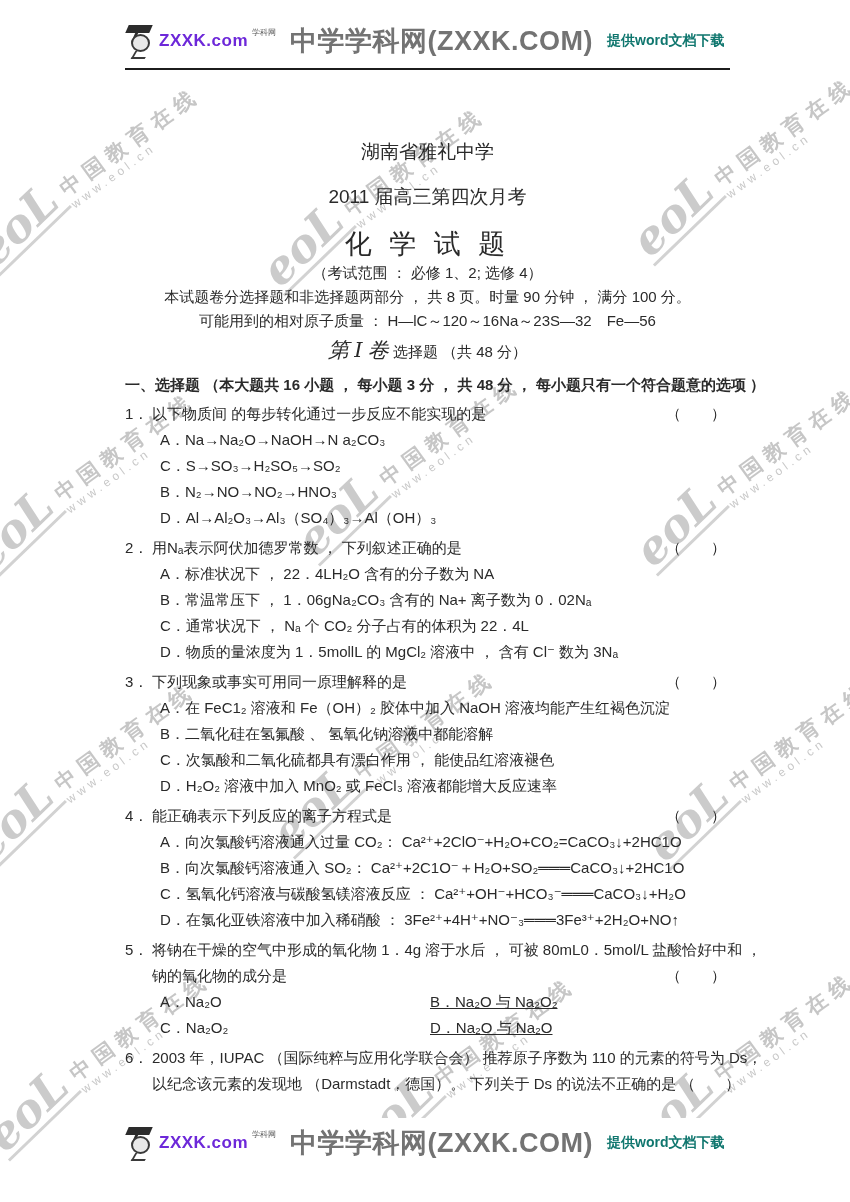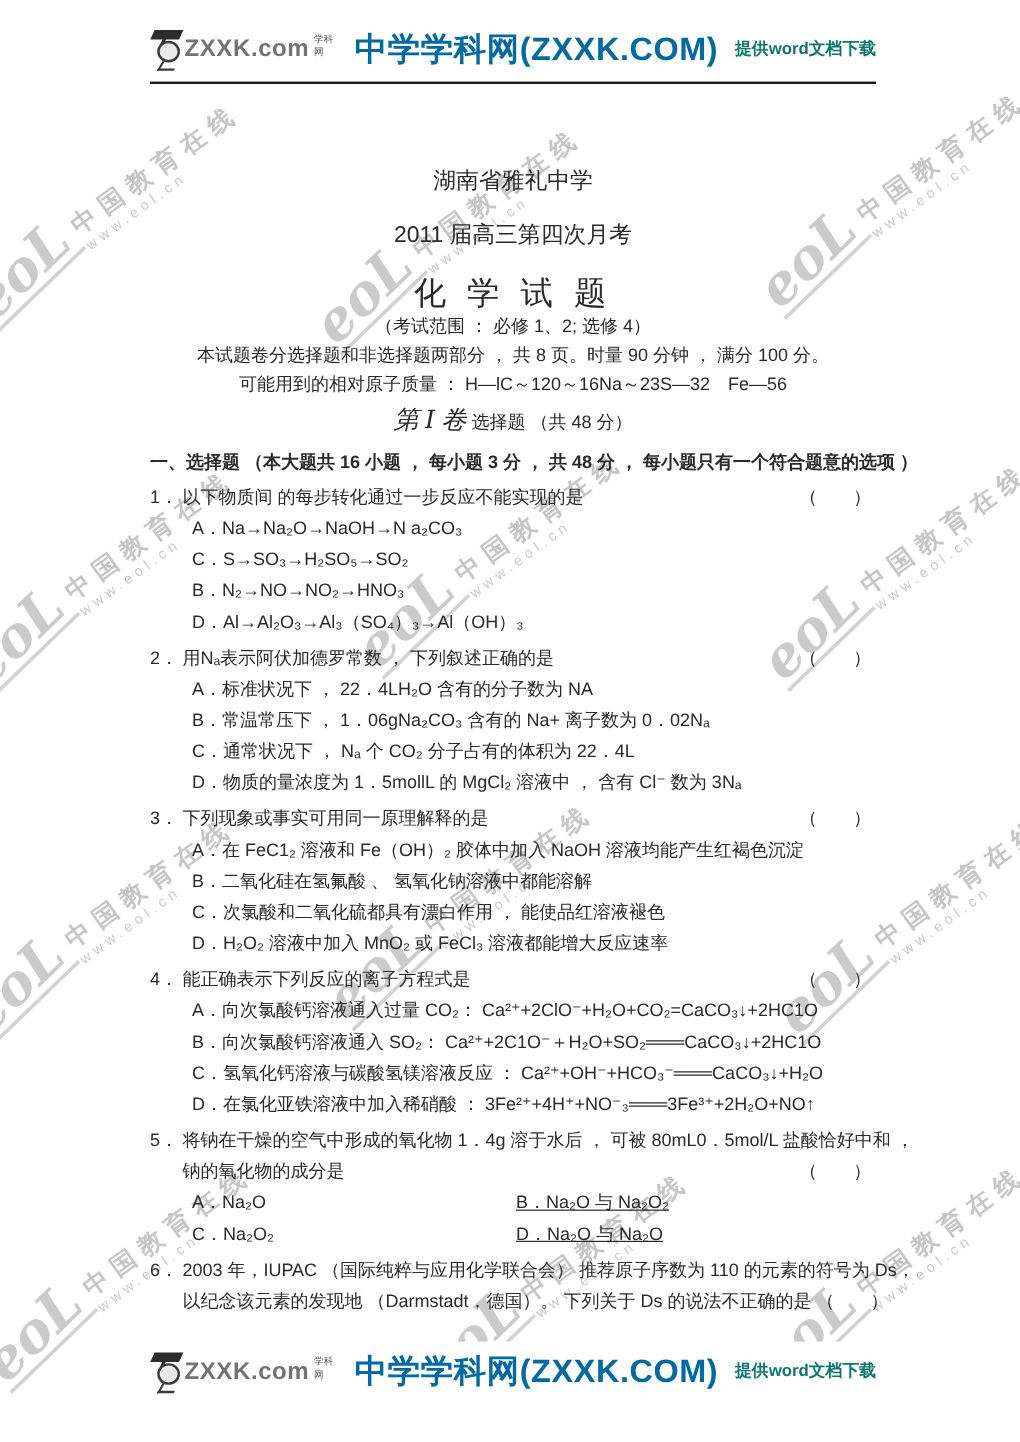--- a/index.html
+++ b/index.html
@@ -31,23 +31,23 @@
     display:flex;align-items:center;gap:14px;background:#ffffff;
   }
   .brandbar.top{top:16px;}
   .brandbar.bottom{top:1118px;}
   .brand-logo{display:flex;align-items:center;gap:4px;min-width:118px;}
   .logo-kid{position:relative;width:30px;height:36px;}
   .logo-cap{position:absolute;left:2px;top:2px;width:24px;height:8px;background:#2c2c2c;transform:skewX(-24deg);}
   .logo-cap:after{content:"";position:absolute;left:10px;top:7px;width:3px;height:10px;background:#2c2c2c;}
   .logo-face{position:absolute;left:6px;top:11px;width:15px;height:14px;border:2px solid #3a3a3a;border-radius:50%;background:#e9e9e9;}
   .logo-leg{position:absolute;left:8px;top:28px;width:12px;height:6px;border-bottom:2px solid #3a3a3a;border-left:2px solid #3a3a3a;transform:skewX(-30deg);}
-  .logo-word{font-weight:900;font-size:20px;color:#737373;letter-spacing:.5px;}
+  .logo-word{font-weight:900;font-size:17px;color:#6d28d9;letter-spacing:.5px;}
   .logo-sub{font-size:8px;color:#555;align-self:flex-start;margin-top:4px;}
-  .site-name{font-size:27px;font-weight:bold;color:#0369a1;letter-spacing:.5px;white-space:nowrap;}
+  .site-name{font-size:27px;font-weight:bold;color:#737373;letter-spacing:.5px;white-space:nowrap;}
   .tagline{font-size:14px;font-weight:bold;color:#0f766e;white-space:nowrap;}
   .header-rule{position:absolute;left:125px;width:605px;top:68px;height:2px;background:#1c1c1c;z-index:2;}
   
   .content{position:absolute;left:125px;top:0;width:605px;z-index:1;}
   .t-school{margin-top:140px;text-align:center;font-size:19px;line-height:24px;}
   .t-exam{margin-top:21px;text-align:center;font-size:19px;line-height:24px;}
   .t-subject{margin-top:18px;text-align:center;font-size:27px;font-weight:normal;letter-spacing:5px;line-height:34px;}
   .t-scope{margin-top:1px;text-align:center;font-size:15px;line-height:22px;}
   .t-note{margin-top:1px;text-align:center;font-size:15px;line-height:24px;white-space:nowrap;}
   .t-mass{text-align:center;font-size:15px;line-height:24px;white-space:nowrap;}

